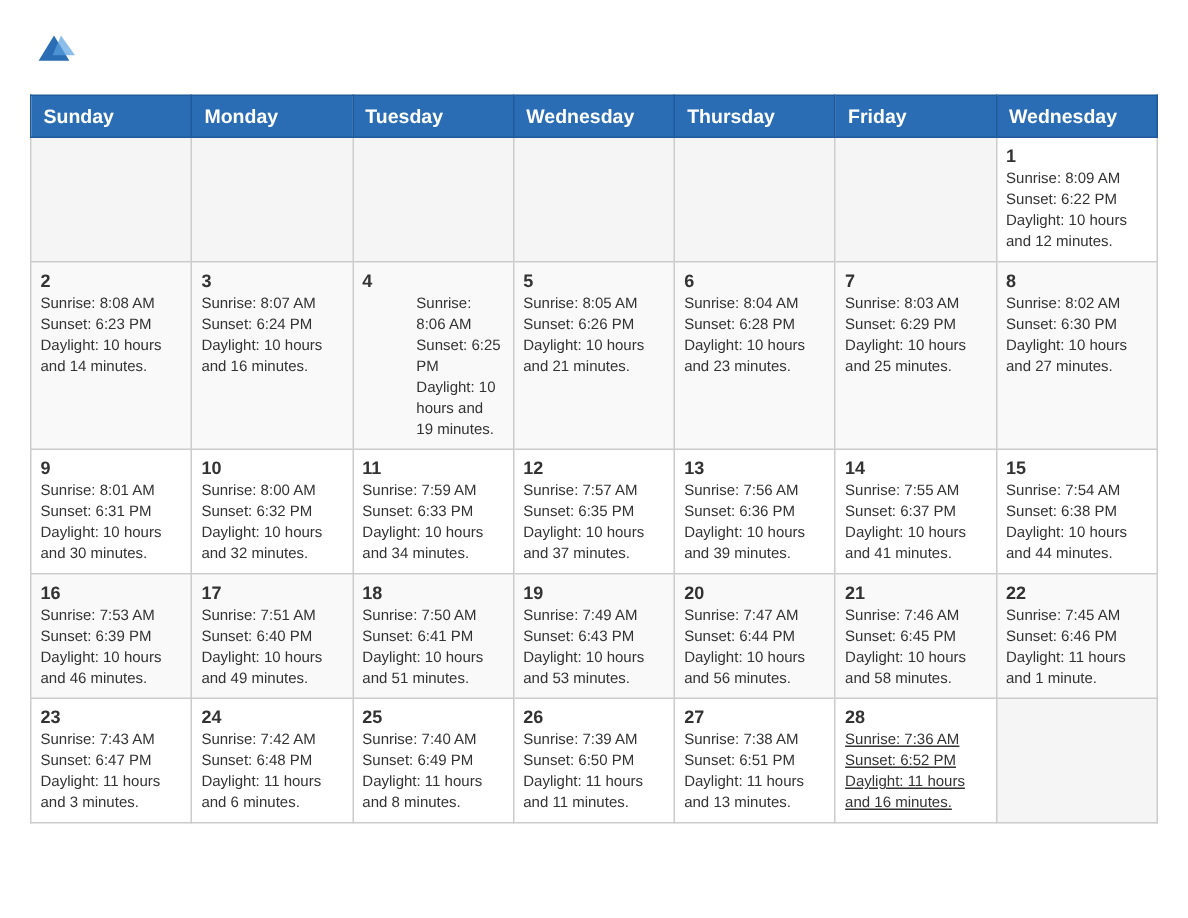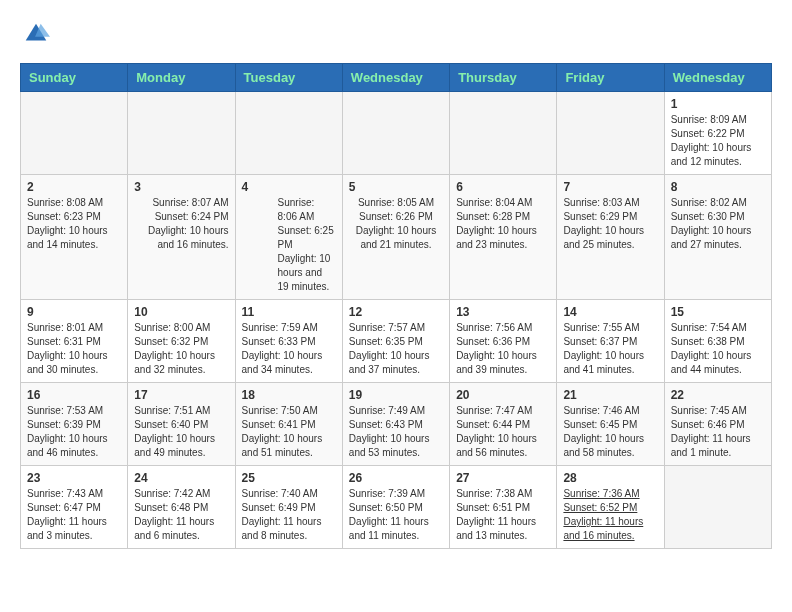--- a/index.html
+++ b/index.html
@@ -47,21 +47,21 @@
       font-size: 14px;
       color: #555;
     }
     .calendar-table {
       width: 100%;
       border-collapse: collapse;
       border: 1px solid #ccc;
     }
     .calendar-table th {
       background-color: #2a6db5;
-      color: #86efac;
+      color: #ffffff;
       font-size: 13px;
       font-weight: bold;
       text-align: left;
       padding: 6px 8px;
       border: 1px solid #1f5a9a;
     }
     .calendar-table td {
       vertical-align: top;
       padding: 5px 6px;
       border: 1px solid #ccc;
@@ -138,33 +138,33 @@
       </tr>
       <tr>
         <td>
           <span class="day-number">2</span>
           <div class="day-info" style="white-space: pre-line;">Sunrise: 8:08 AM
 Sunset: 6:23 PM
 Daylight: 10 hours and 14 minutes.</div>
         </td>
         <td>
           <span class="day-number">3</span>
-          <div class="day-info" style="white-space: pre-line; text-align: right;">Sunrise: 8:07 AM
+          <div class="day-info" style="white-space: pre-line;">Sunrise: 8:07 AM
 Sunset: 6:24 PM
 Daylight: 10 hours and 16 minutes.</div>
         </td>
         <td>
           <span class="day-number">4</span>
           <div class="day-info" style="white-space: pre-line; margin-left: 36px;">Sunrise: 8:06 AM
 Sunset: 6:25 PM
 Daylight: 10 hours and 19 minutes.</div>
         </td>
         <td>
           <span class="day-number">5</span>
-          <div class="day-info" style="white-space: pre-line; text-align: center;">Sunrise: 8:05 AM
+          <div class="day-info" style="white-space: pre-line;">Sunrise: 8:05 AM
 Sunset: 6:26 PM
 Daylight: 10 hours and 21 minutes.</div>
         </td>
         <td>
           <span class="day-number">6</span>
           <div class="day-info" style="white-space: pre-line;">Sunrise: 8:04 AM
 Sunset: 6:28 PM
 Daylight: 10 hours and 23 minutes.</div>
         </td>
         <td>

